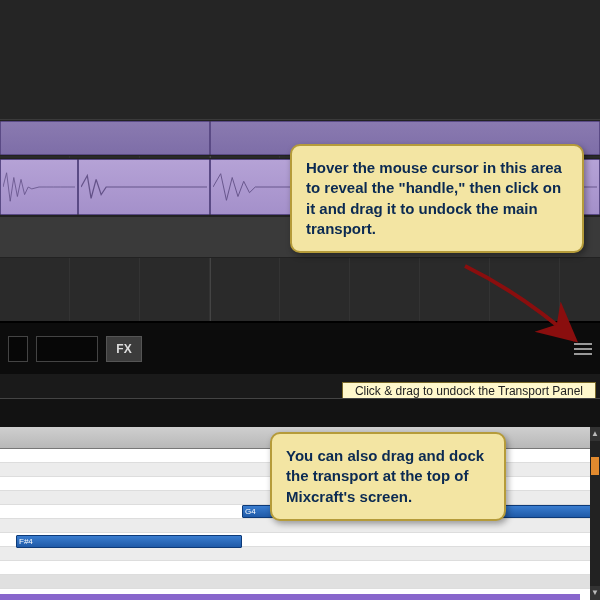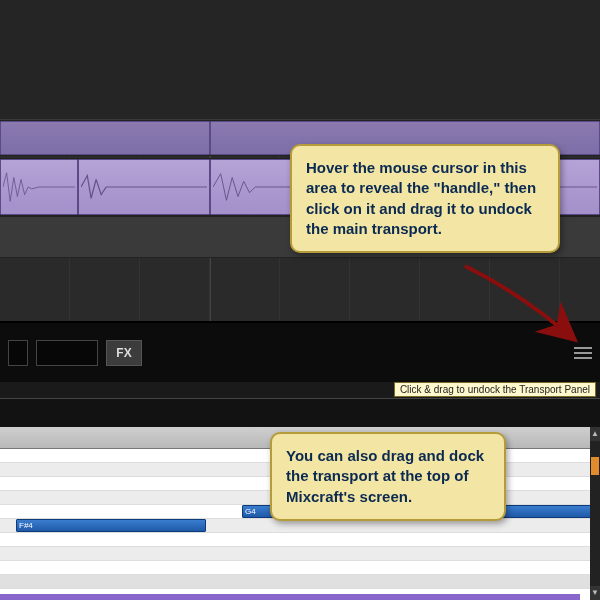--- a/index.html
+++ b/index.html
@@ -51,21 +51,21 @@
     pointer-events: none;
     background-image: repeating-linear-gradient(to right, transparent 0, transparent 69px, #333 69px, #333 70px);
   }
   .strong-grid {
     position: absolute; top: 0; bottom: 0; width: 1px; background: #444;
   }
 
   
   .toolbar {
     position: absolute;
-    top: 322px; left: 0; right: 0; height: 60px;
+    top: 322px; left: 0; right: 0; height: 52px;
     background: #0c0c0c;
     border-top: 1px solid #000;
     display: flex;
     align-items: center;
   }
   .tool-box {
     width: 62px; height: 26px;
     margin-left: 8px;
     border: 1px solid #444;
     background: #070707;
@@ -95,23 +95,23 @@
   .drag-handle div {
     height: 2px; background: #999;
   }
 
   
   .tooltip {
     position: absolute;
     top: 382px; right: 4px;
     background: #fff8cc;
     border: 1px solid #7a6a2a;
-    font-size: 10px;
+    font-size: 12px;
     color: #222;
-    padding: 1px 5px;
+    padding: 1px 12px;
     white-space: nowrap;
   }
 
   
   .lower {
     position: absolute;
     top: 398px; left: 0; right: 0; bottom: 0;
     background: #e8e8e8;
     border-top: 1px solid #444;
   }
@@ -252,33 +252,33 @@
     <div class="pr-row" style="top:28px"></div>
     <div class="pr-row grey" style="top:42px"></div>
     <div class="pr-row" style="top:56px"></div>
     <div class="pr-row grey" style="top:70px"></div>
     <div class="pr-row" style="top:84px"></div>
     <div class="pr-row grey" style="top:98px"></div>
     <div class="pr-row" style="top:112px"></div>
     <div class="pr-row dark" style="top:126px"></div>
     <div class="pr-row" style="top:140px"></div>
 
-    <div class="note" style="top:70px; left:16px; width:190px">F#4</div>
+    <div class="note" style="top:86px; left:16px; width:226px">F#4</div>
     <div class="note" style="top:56px; left:242px; width:360px">G4</div>
 
     <div class="purple-footer"></div>
   </div>
   <div class="pr-scrollbar">
     <div class="pr-scroll-btn" style="top:0">▲</div>
     <div class="pr-scroll-thumb"></div>
     <div class="pr-scroll-btn" style="bottom:0">▼</div>
   </div>
 </div>
 
-<div class="callout" style="top:144px; left:290px; width:270px">Hover the mouse cursor in this area to reveal the "handle," then click on it and drag it to undock the main transport.</div>
+<div class="callout" style="top:144px; left:290px; width:294px">Hover the mouse cursor in this area to reveal the "handle," then click on it and drag it to undock the main transport.</div>
 
 <div class="callout" style="top:432px; left:270px; width:236px">You can also drag and dock the transport at the top of Mixcraft's screen.</div>
 
 <svg class="arrow" style="top:258px; left:450px; width:150px; height:100px" viewBox="0 0 150 100">
   <defs>
     <marker id="ah" markerWidth="12" markerHeight="12" refX="9" refY="5" orient="auto">
       <path d="M0,0 L10,5 L0,10 L3,5 Z" fill="#8a0e0e"></path>
     </marker>
   </defs>
   <path d="M15 8 Q 70 35 125 82" stroke="#8a0e0e" stroke-width="4" fill="none" marker-end="url(#ah)"></path>

